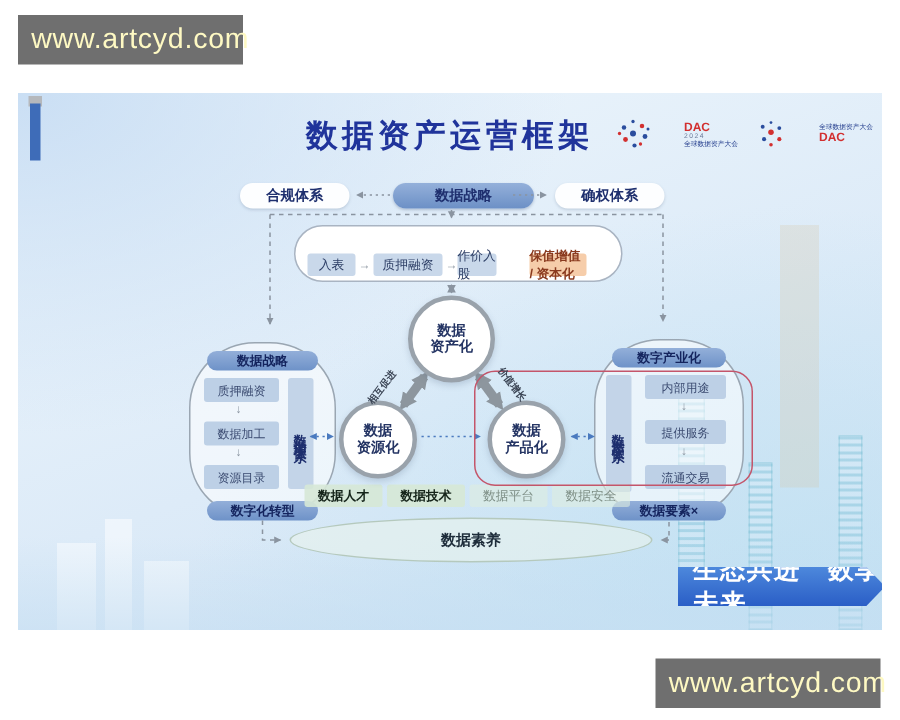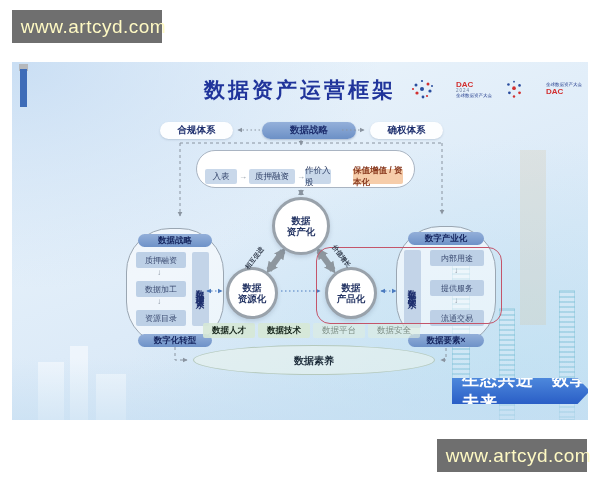--- a/index.html
+++ b/index.html
@@ -48,21 +48,21 @@
   #mgmt { left:184px; top:88px; width:219px; height:38px; background:#ffffff;
           border:1px solid #a9b4c2; border-radius:19px; z-index:3; }
   #mgmt-header { position:absolute; left:8px; top:3px; width:203px; height:13px;
                  background:#b9cce3; border-radius:3px; text-align:center;
                  line-height:13px; font-size:9px; font-weight:bold; color:#1e2f6e; }
   .step { position:absolute; top:18px; height:15px; background:#c9d8ea;
           border-radius:2px; font-size:8.5px; color:#2e3f66; display:flex;
           align-items:center; justify-content:center; }
   .step-arrow { position:absolute; top:18px; height:15px; line-height:15px;
                 font-size:8px; color:#8a94a0; }
-  .step-hl { position:absolute; top:18px; height:15px; left:156px; width:50px;
+  .step-hl { position:absolute; top:18px; height:15px; left:156px; width:38px;
              background:#f6cdaa; border-radius:2px; font-size:8.5px;
              font-weight:bold; color:#8a3a1f; display:flex; align-items:center;
              justify-content:center; }
 
   
   .circle { position:absolute; border-radius:50%; background:#ffffff;
             border:3px solid #99a2ab; display:flex; flex-direction:column;
             align-items:center; justify-content:center; z-index:6;
             font-size:9.5px; font-weight:bold; color:#253564; line-height:1.2;
             box-shadow:0 2px 4px rgba(90,110,140,0.25); }

